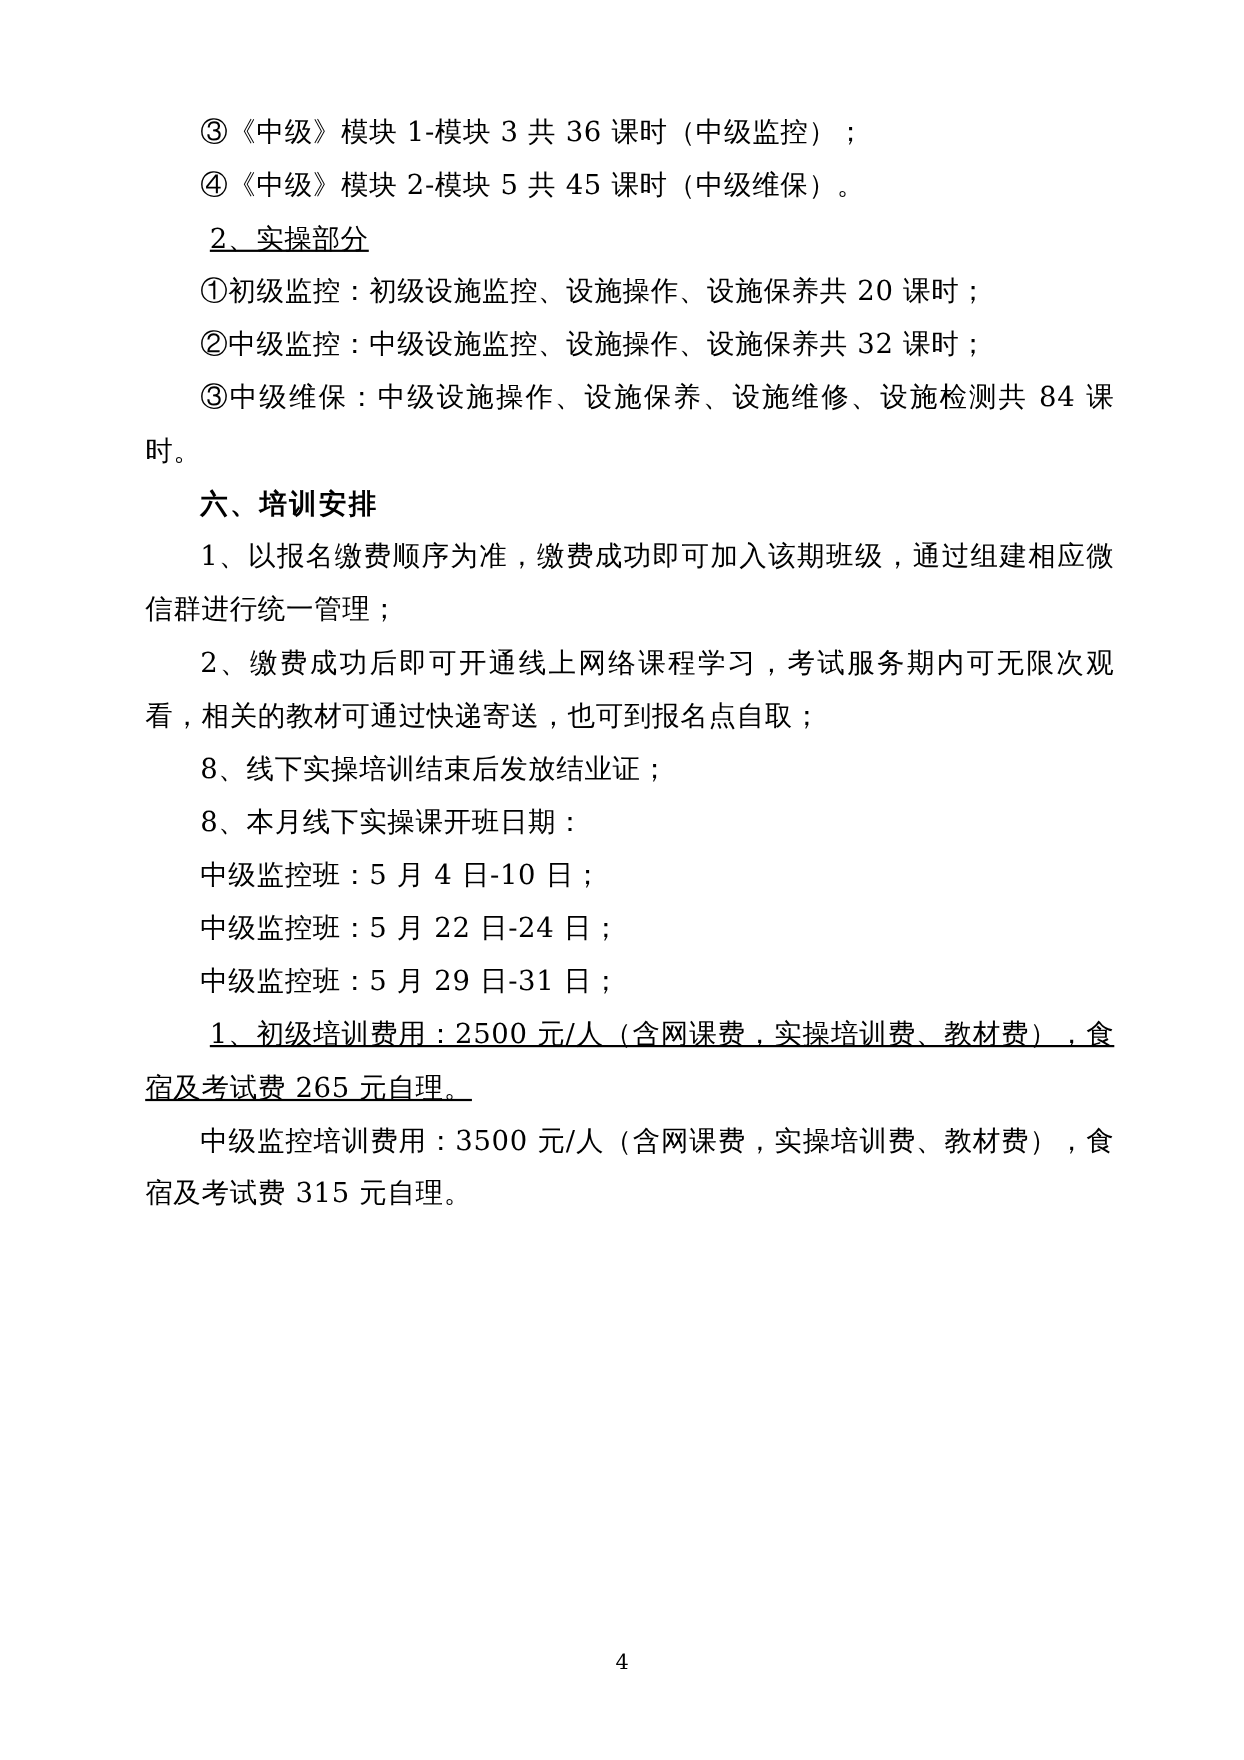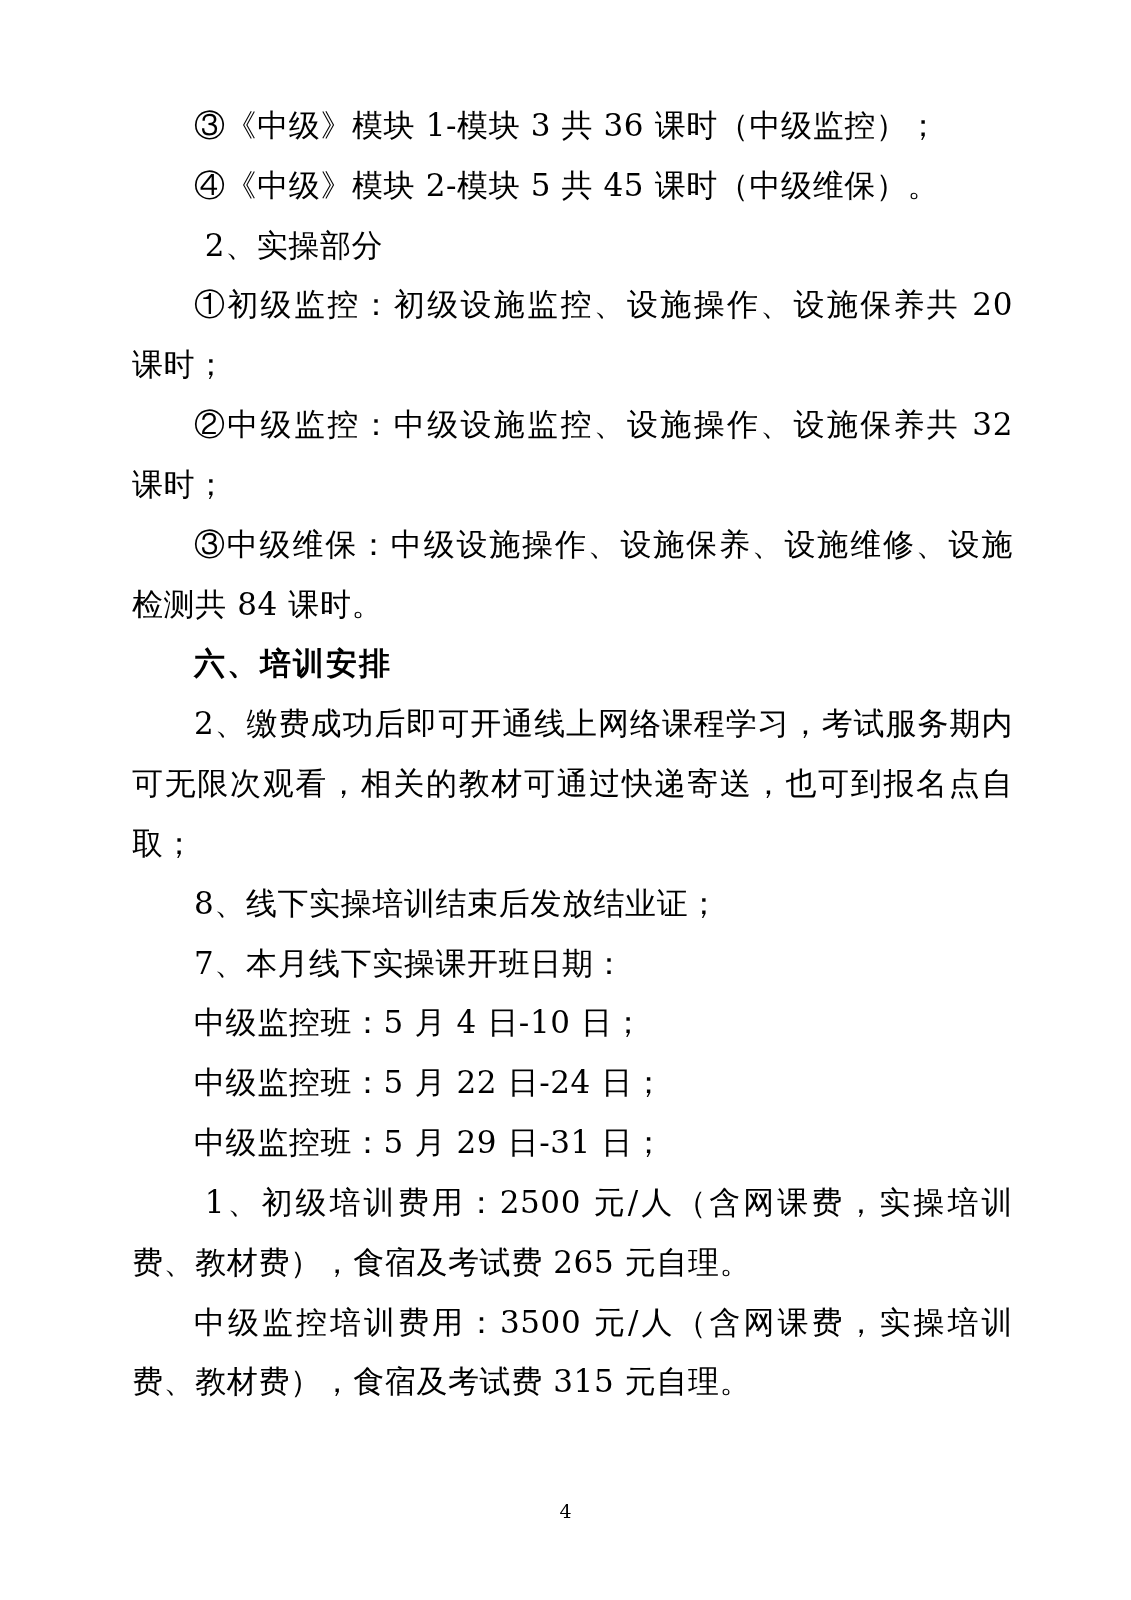--- a/index.html
+++ b/index.html
@@ -18,33 +18,34 @@
   .page {
     position: absolute;
     left: 0;
     top: 0;
     width: 1131px;
     height: 1600px;
     box-sizing: border-box;
     padding: 96px 118px 60px 132px;
   }
   .doc-body {
-    font-size: 31px;
+    font-size: 25px;
     line-height: 1.93;
     letter-spacing: 0.6px;
     text-align: justify;
   }
   .p {
     margin: 0;
     text-indent: 2em;
     white-space: normal;
   }
   .p-small-indent {
     margin: 0;
     text-indent: 2.35em;
+    text-decoration: underline;
   }
   .heading {
     margin: 0;
     text-indent: 2em;
     font-weight: bold;
     letter-spacing: 2px;
   }
   .page-number {
     position: absolute;
     left: 0;
@@ -60,23 +61,24 @@
 
 <div class="page">
   <div class="doc-body">
     <p class="p">③《中级》模块 1-模块 3 共 36 课时（中级监控）；</p>
     <p class="p">④《中级》模块 2-模块 5 共 45 课时（中级维保）。</p>
     <p class="p-small-indent">2、实操部分</p>
     <p class="p">①初级监控：初级设施监控、设施操作、设施保养共 20 课时；</p>
     <p class="p">②中级监控：中级设施监控、设施操作、设施保养共 32 课时；</p>
     <p class="p">③中级维保：中级设施操作、设施保养、设施维修、设施检测共 84 课时。</p>
     <p class="heading">六、培训安排</p>
+    <p class="p">1、以报名缴费顺序为准，缴费成功即可加入该期班级，通过组建相应微信群进行统一管理；</p>
     <p class="p">2、缴费成功后即可开通线上网络课程学习，考试服务期内可无限次观看，相关的教材可通过快递寄送，也可到报名点自取；</p>
     <p class="p">8、线下实操培训结束后发放结业证；</p>
-    <p class="p">7、本月线下实操课开班日期：</p>
+    <p class="p">8、本月线下实操课开班日期：</p>
     <p class="p">中级监控班：5 月 4 日-10 日；</p>
     <p class="p">中级监控班：5 月 22 日-24 日；</p>
     <p class="p">中级监控班：5 月 29 日-31 日；</p>
     <p class="p-small-indent">1、初级培训费用：2500 元/人（含网课费，实操培训费、教材费），食宿及考试费 265 元自理。</p>
     <p class="p">中级监控培训费用：3500 元/人（含网课费，实操培训费、教材费），食宿及考试费 315 元自理。</p>
   </div>
   <div class="page-number">4</div>
 </div>
 
 </body></html>

